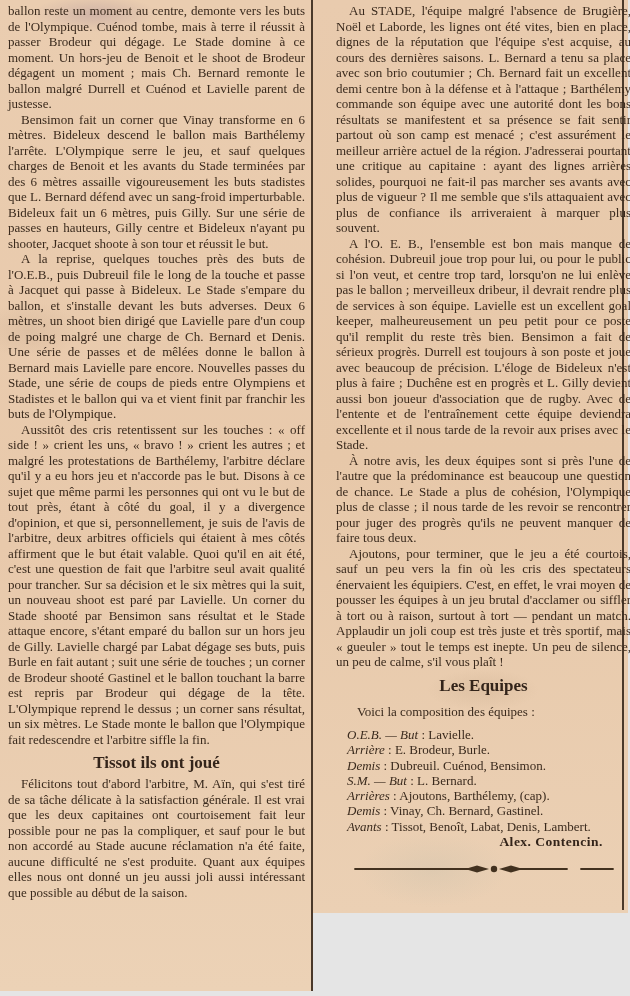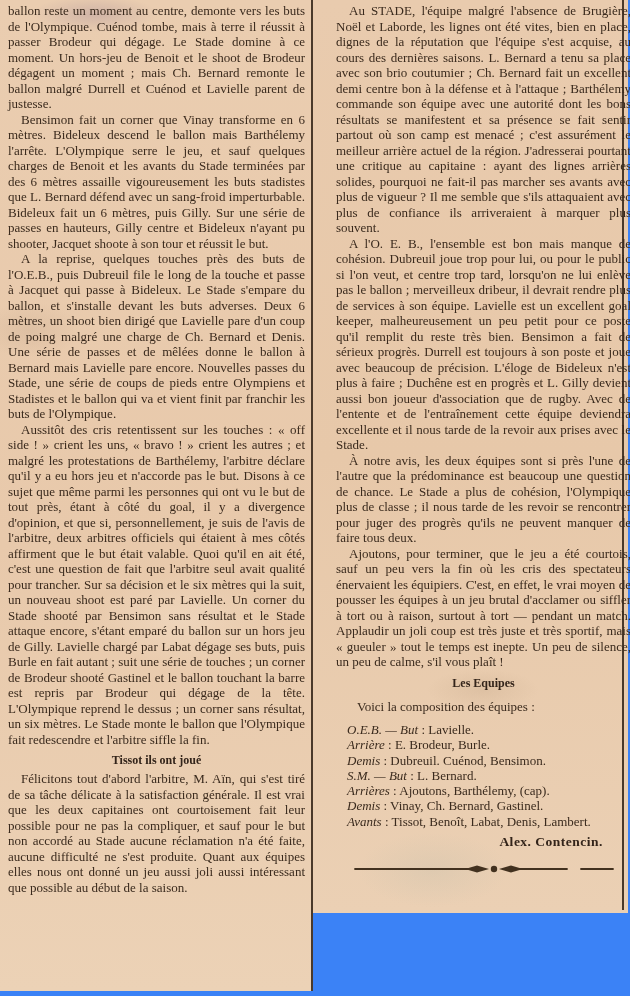--- a/index.html
+++ b/index.html
@@ -1,19 +1,19 @@
 <!DOCTYPE html>
 <html><head>
 <meta charset="utf-8">
 <style>
   html,body{margin:0;padding:0;}
   .page{
     position:relative;
     width:630px;height:996px;
-    background:#3b82f6;
+    background:#e5e5e5;
     overflow:hidden;
     font-family:"Liberation Serif","DejaVu Serif",serif;
   }
   .paper{position:absolute;top:0;}
   .paper-left{
     left:0;width:313px;height:991px;
     background:
       radial-gradient(ellipse 90px 26px at 95px 14px, rgba(104,78,128,0.20), transparent 70%),
       radial-gradient(ellipse 70px 40px at 30px 330px, rgba(120,90,70,0.10), transparent 70%),
       radial-gradient(ellipse 120px 60px at 180px 620px, rgba(255,245,230,0.25), transparent 75%),
@@ -35,32 +35,31 @@
   p.body{
     margin:0;
     font-size:13px;line-height:15.5px;
     text-align:justify;
     text-indent:13px;
   }
   p.noind{text-indent:0;}
   .subhead{
     margin:6px 0 3px 0;
     text-align:center;
-    font-size:12px;font-weight:bold;
+    font-size:17px;font-weight:bold;
     color:#33241a;
   }
   .intro{margin:8px;font-size:13px;line-height:15.5px;text-indent:13px;}
   .teamline{
     font-size:13px;line-height:15.3px;
     text-indent:11px;
     text-align:left;
   }
   .teamline .lbl{font-style:italic;}
   .signature{
-    margin-top:5px;
     padding-right:28px;
     text-align:right;
     font-weight:bold;
     font-size:13.5px;
     letter-spacing:0.5px;
     color:#33241a;
   }
   .ornament{display:block;margin:12px auto 0 auto;}
 </style>
 </head>

